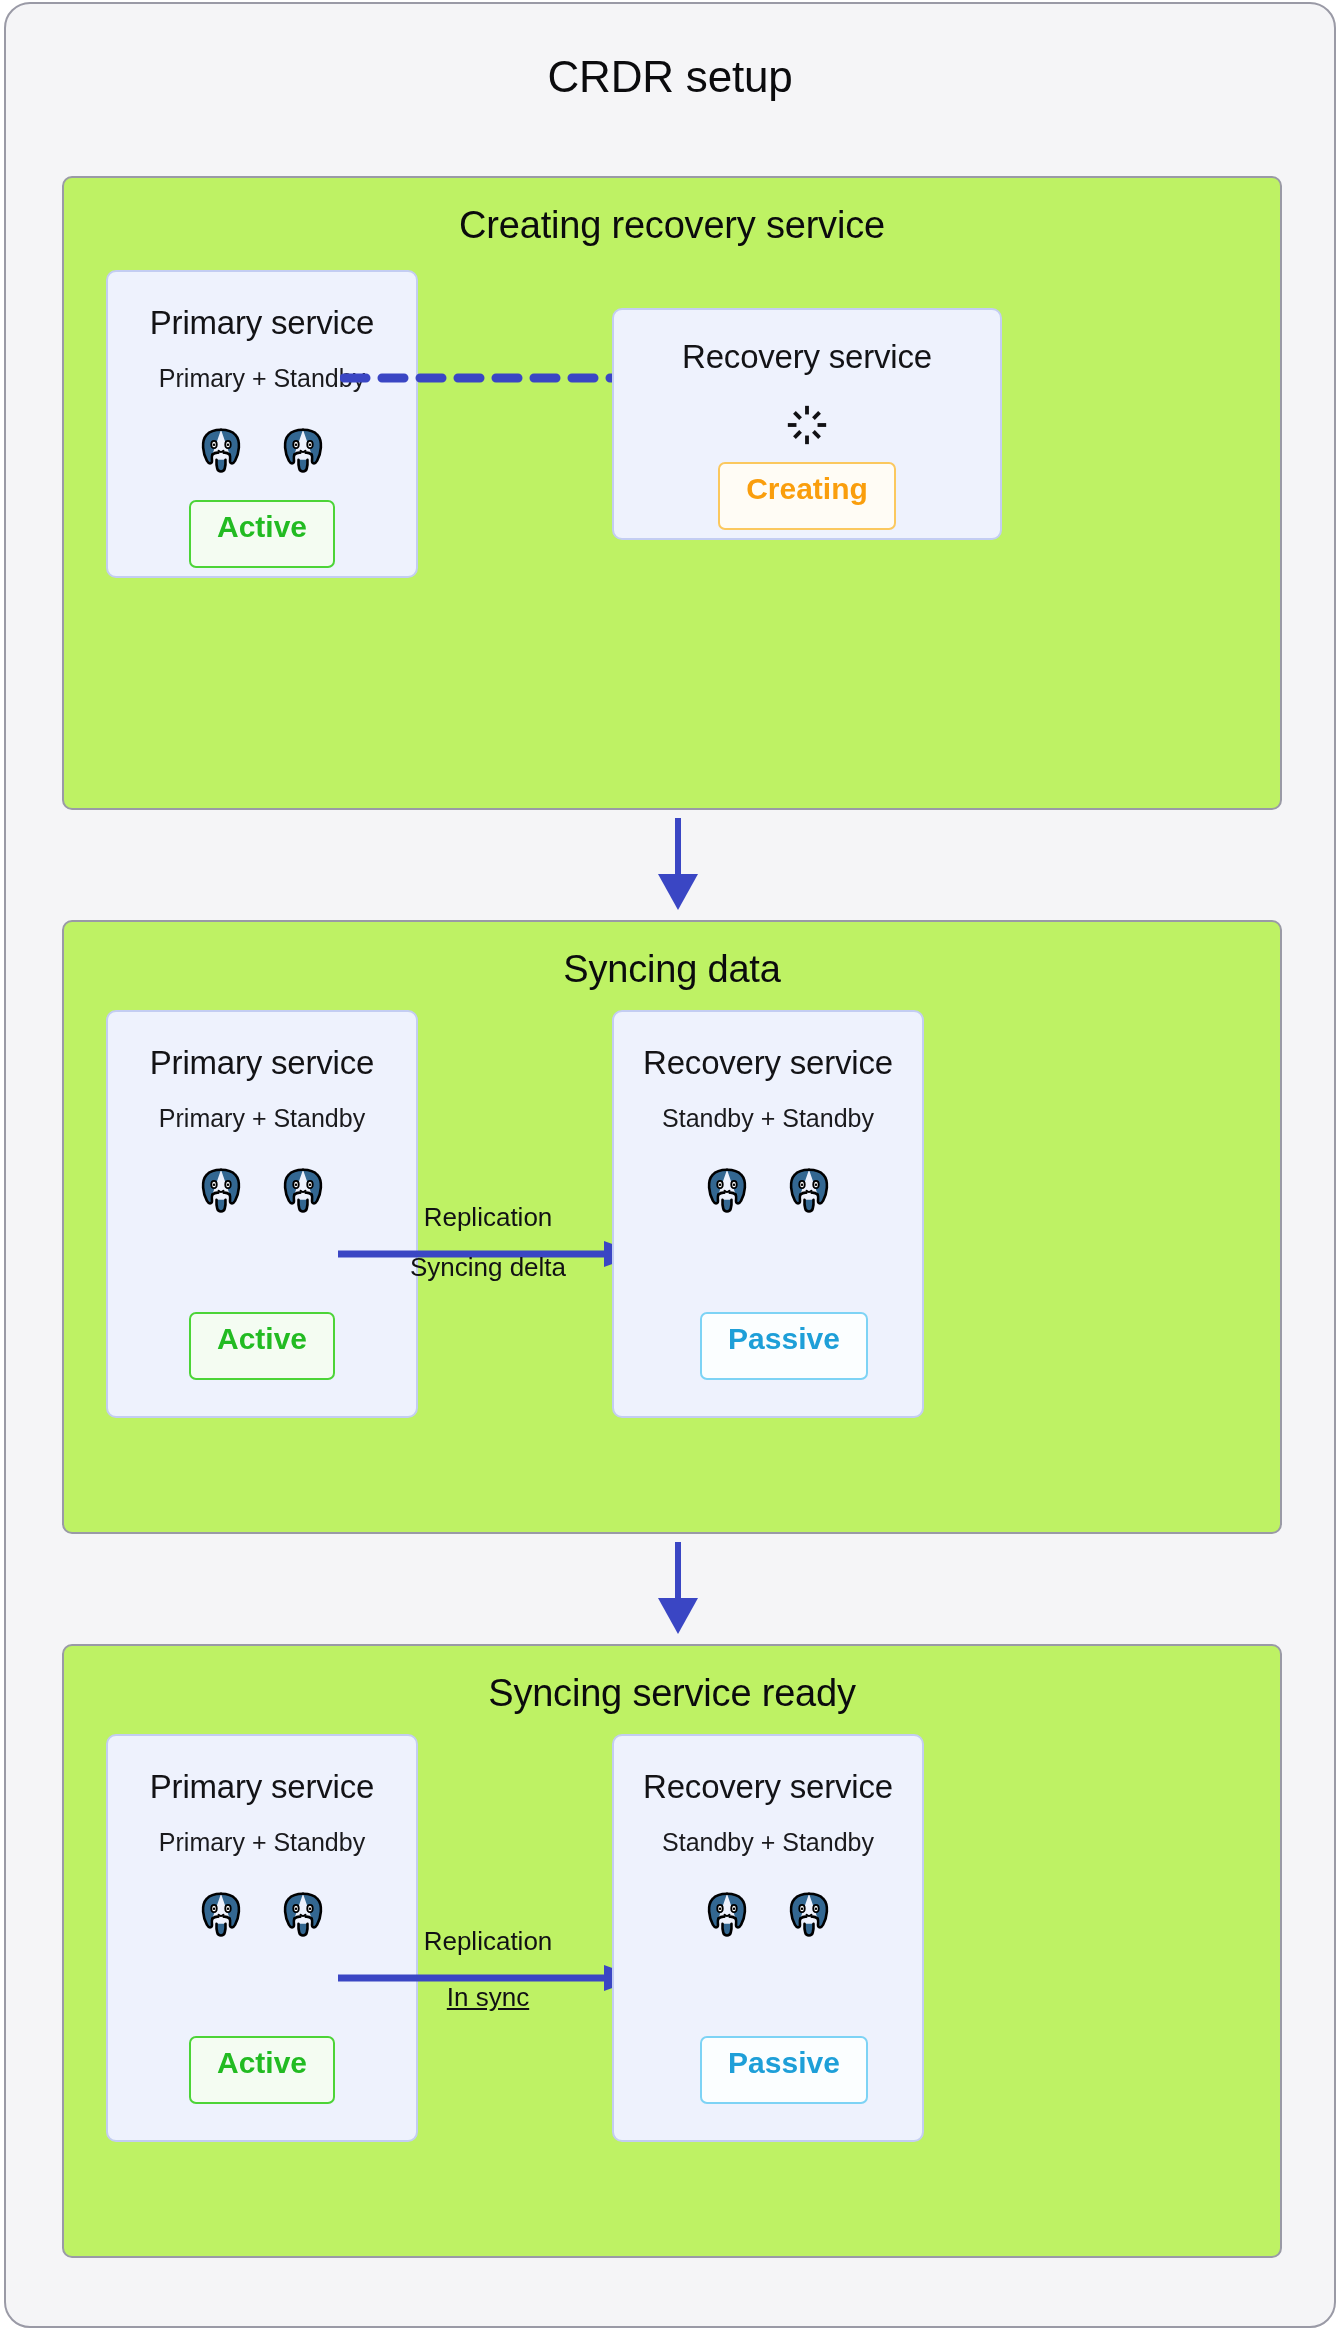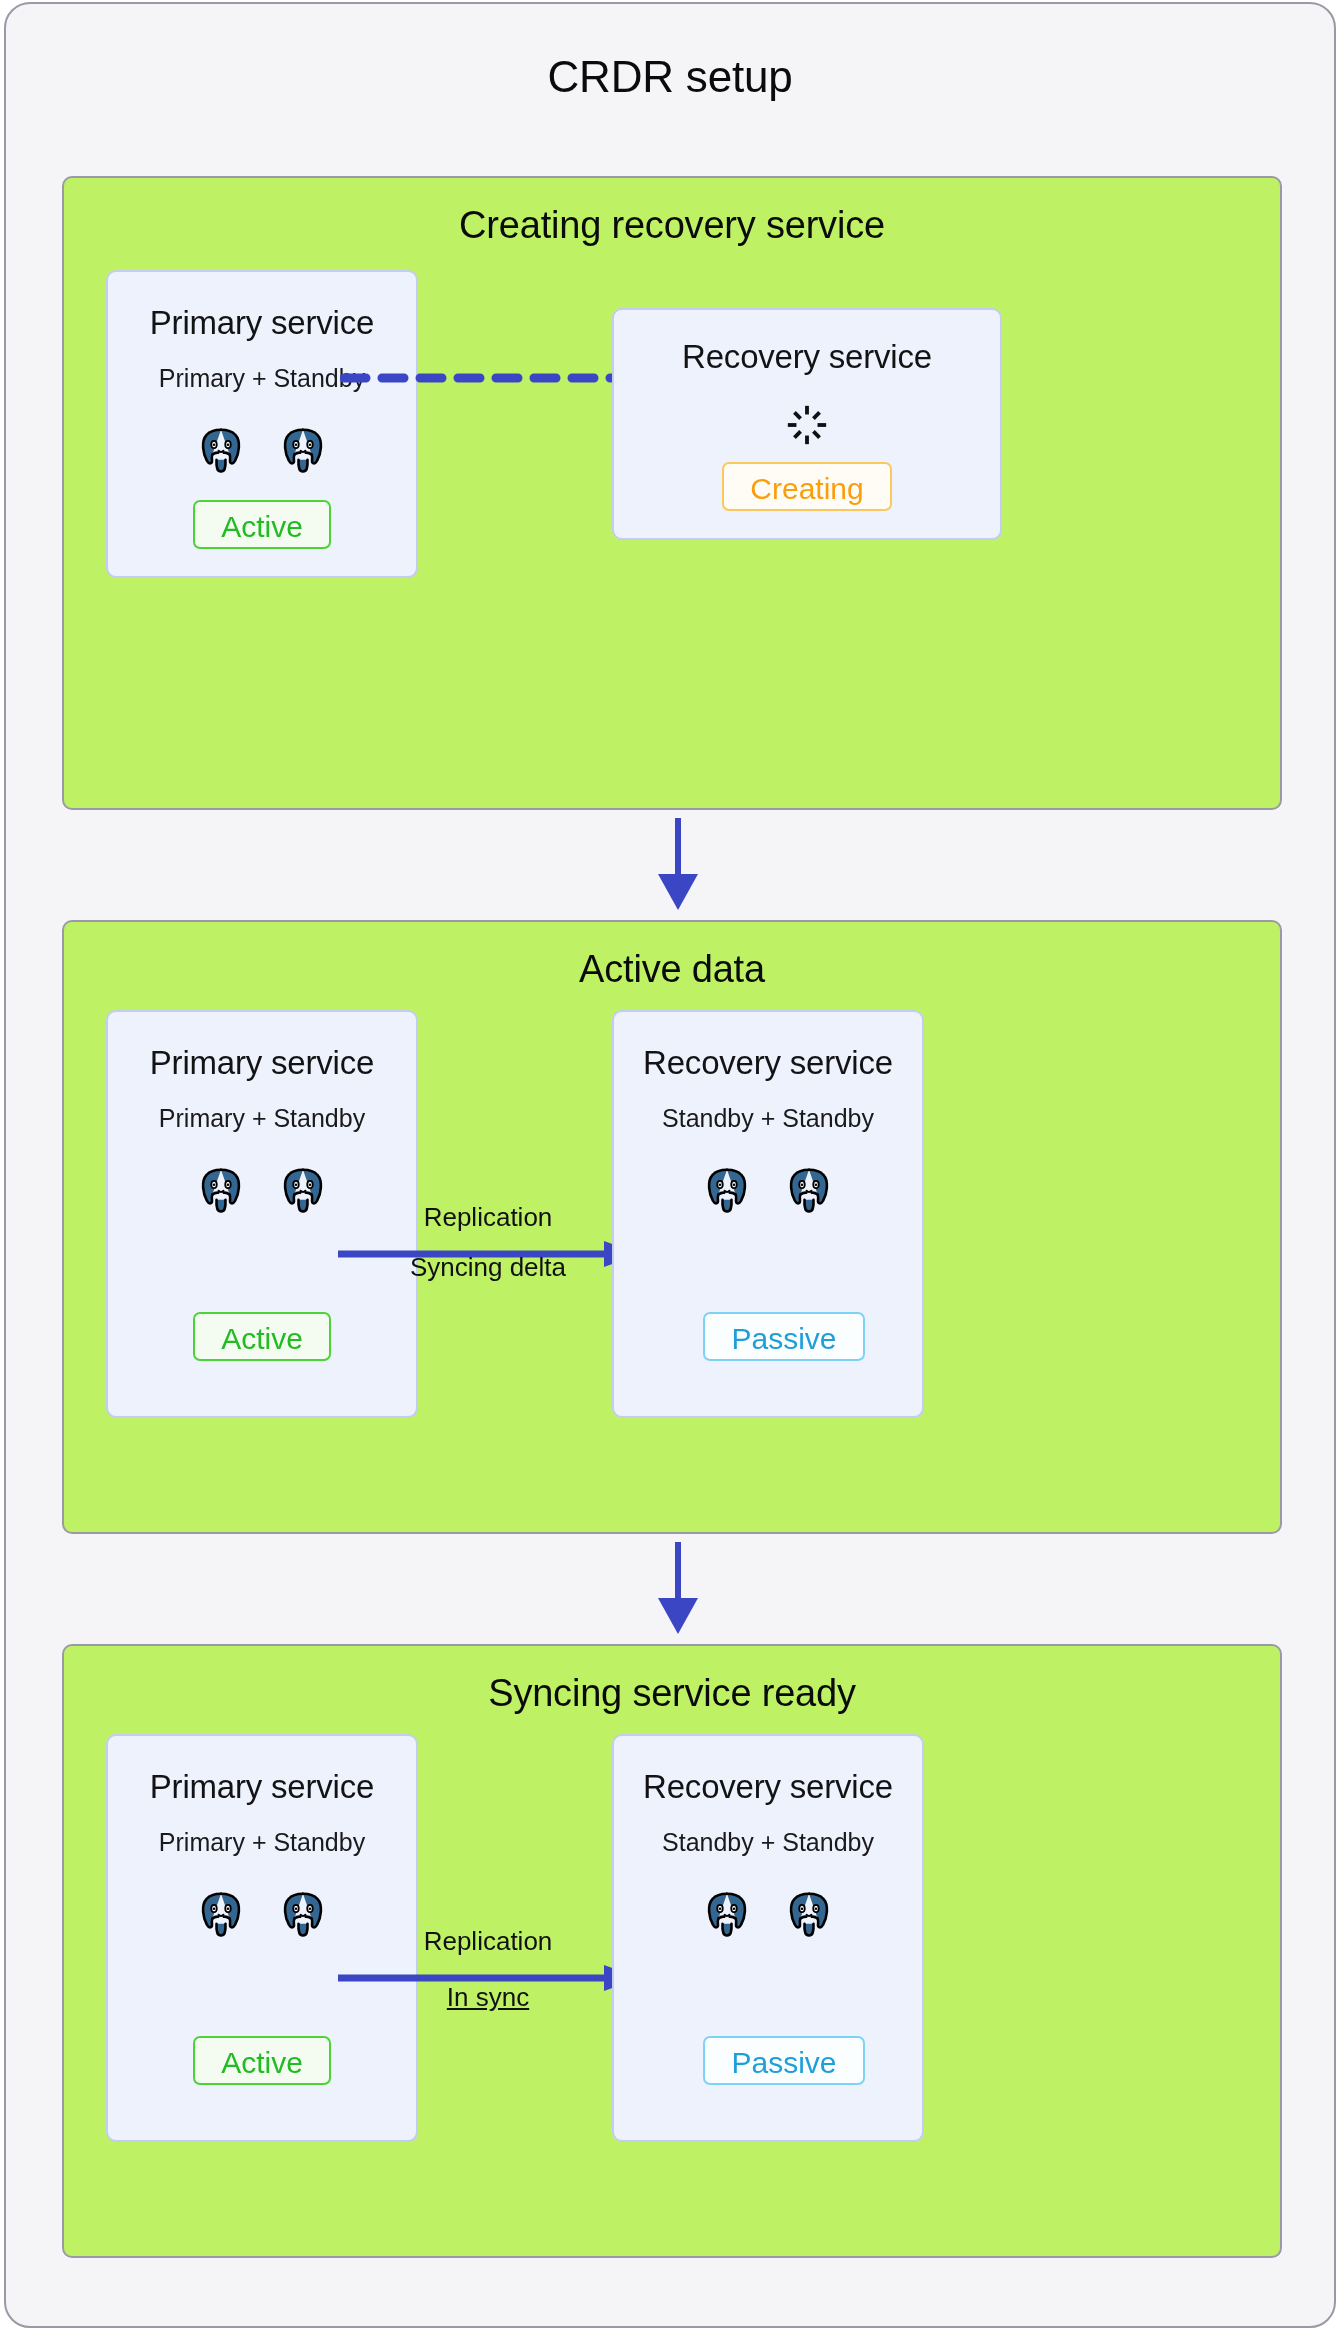--- a/index.html
+++ b/index.html
@@ -101,22 +101,22 @@
   }
   .badge-wrap {
     position: absolute;
     left: 0;
     width: 100%;
     display: flex;
     justify-content: center;
   }
   .badge {
     font-size: 30px;
-    font-weight: 400;
-    padding: 9px 26px 4px 26px;
+    font-weight: 700;
+    padding: 9px 26px 23px 26px;
     border-radius: 7px;
     border: 2px solid;
     line-height: 1.05;
     box-sizing: border-box;
     white-space: nowrap;
   }
   .badge.active  { color: #22bb22; border-color: #4cd437; background: #f4fcf2; }
   .badge.passive { color: #1e9fd8; border-color: #7dd3f5; background: #fbfeff; margin-left: 32px; }
   .badge.creating{ color: #fa9e0d; border-color: #fbc85e; background: #fffcf5; }
 
@@ -229,21 +229,21 @@
       </div>
     </div>
   </div>
 
   <svg class="step-arrow" style="left:640px; top:812px;" width="64" height="96">
     <line x1="32" y1="2" x2="32" y2="62" stroke="#3a46c4" stroke-width="6"></line>
     <polygon points="32,94 12,58 52,58" fill="#3a46c4"></polygon>
   </svg>
 
   <div class="stage" id="stage-1">
-    <div class="stage-title">Active data</div>
+    <div class="stage-title">Syncing data</div>
 
     <div class="svc" style="left:42px; top:88px; width:312px; height:408px;">
       <div class="svc-name" style="top:32px;">Primary service</div>
       <div class="svc-sub" style="top:92px;">Primary + Standby</div>
       <div class="svc-nodes" style="top:152px;">
         <span>
           <svg class="pg-icon" viewBox="0 0 64 64" aria-hidden="true">
             <g stroke="#000000" stroke-width="3.2" stroke-linejoin="round" stroke-linecap="round" fill="#336791">
               <path d="M32 7c-8.5 0-14.5 2.6-17.5 6.2C11 17 9.5 22.5 10 29c.5 6.5 2.6 12.5 4.6 16 1.6 2.8 3.6 4 5.1 3.2 1.3-.7 1.4-2.6 1.1-4.6-.3-2.2-.2-4.4.6-6"></path>
               <path d="M32 7c8.5 0 14.5 2.6 17.5 6.2C53 17 54.5 22.5 54 29c-.5 6.5-2.6 12.5-4.6 16-1.6 2.8-3.6 4-5.1 3.2-1.3-.7-1.4-2.6-1.1-4.6.3-2.2.2-4.4-.6-6"></path>

